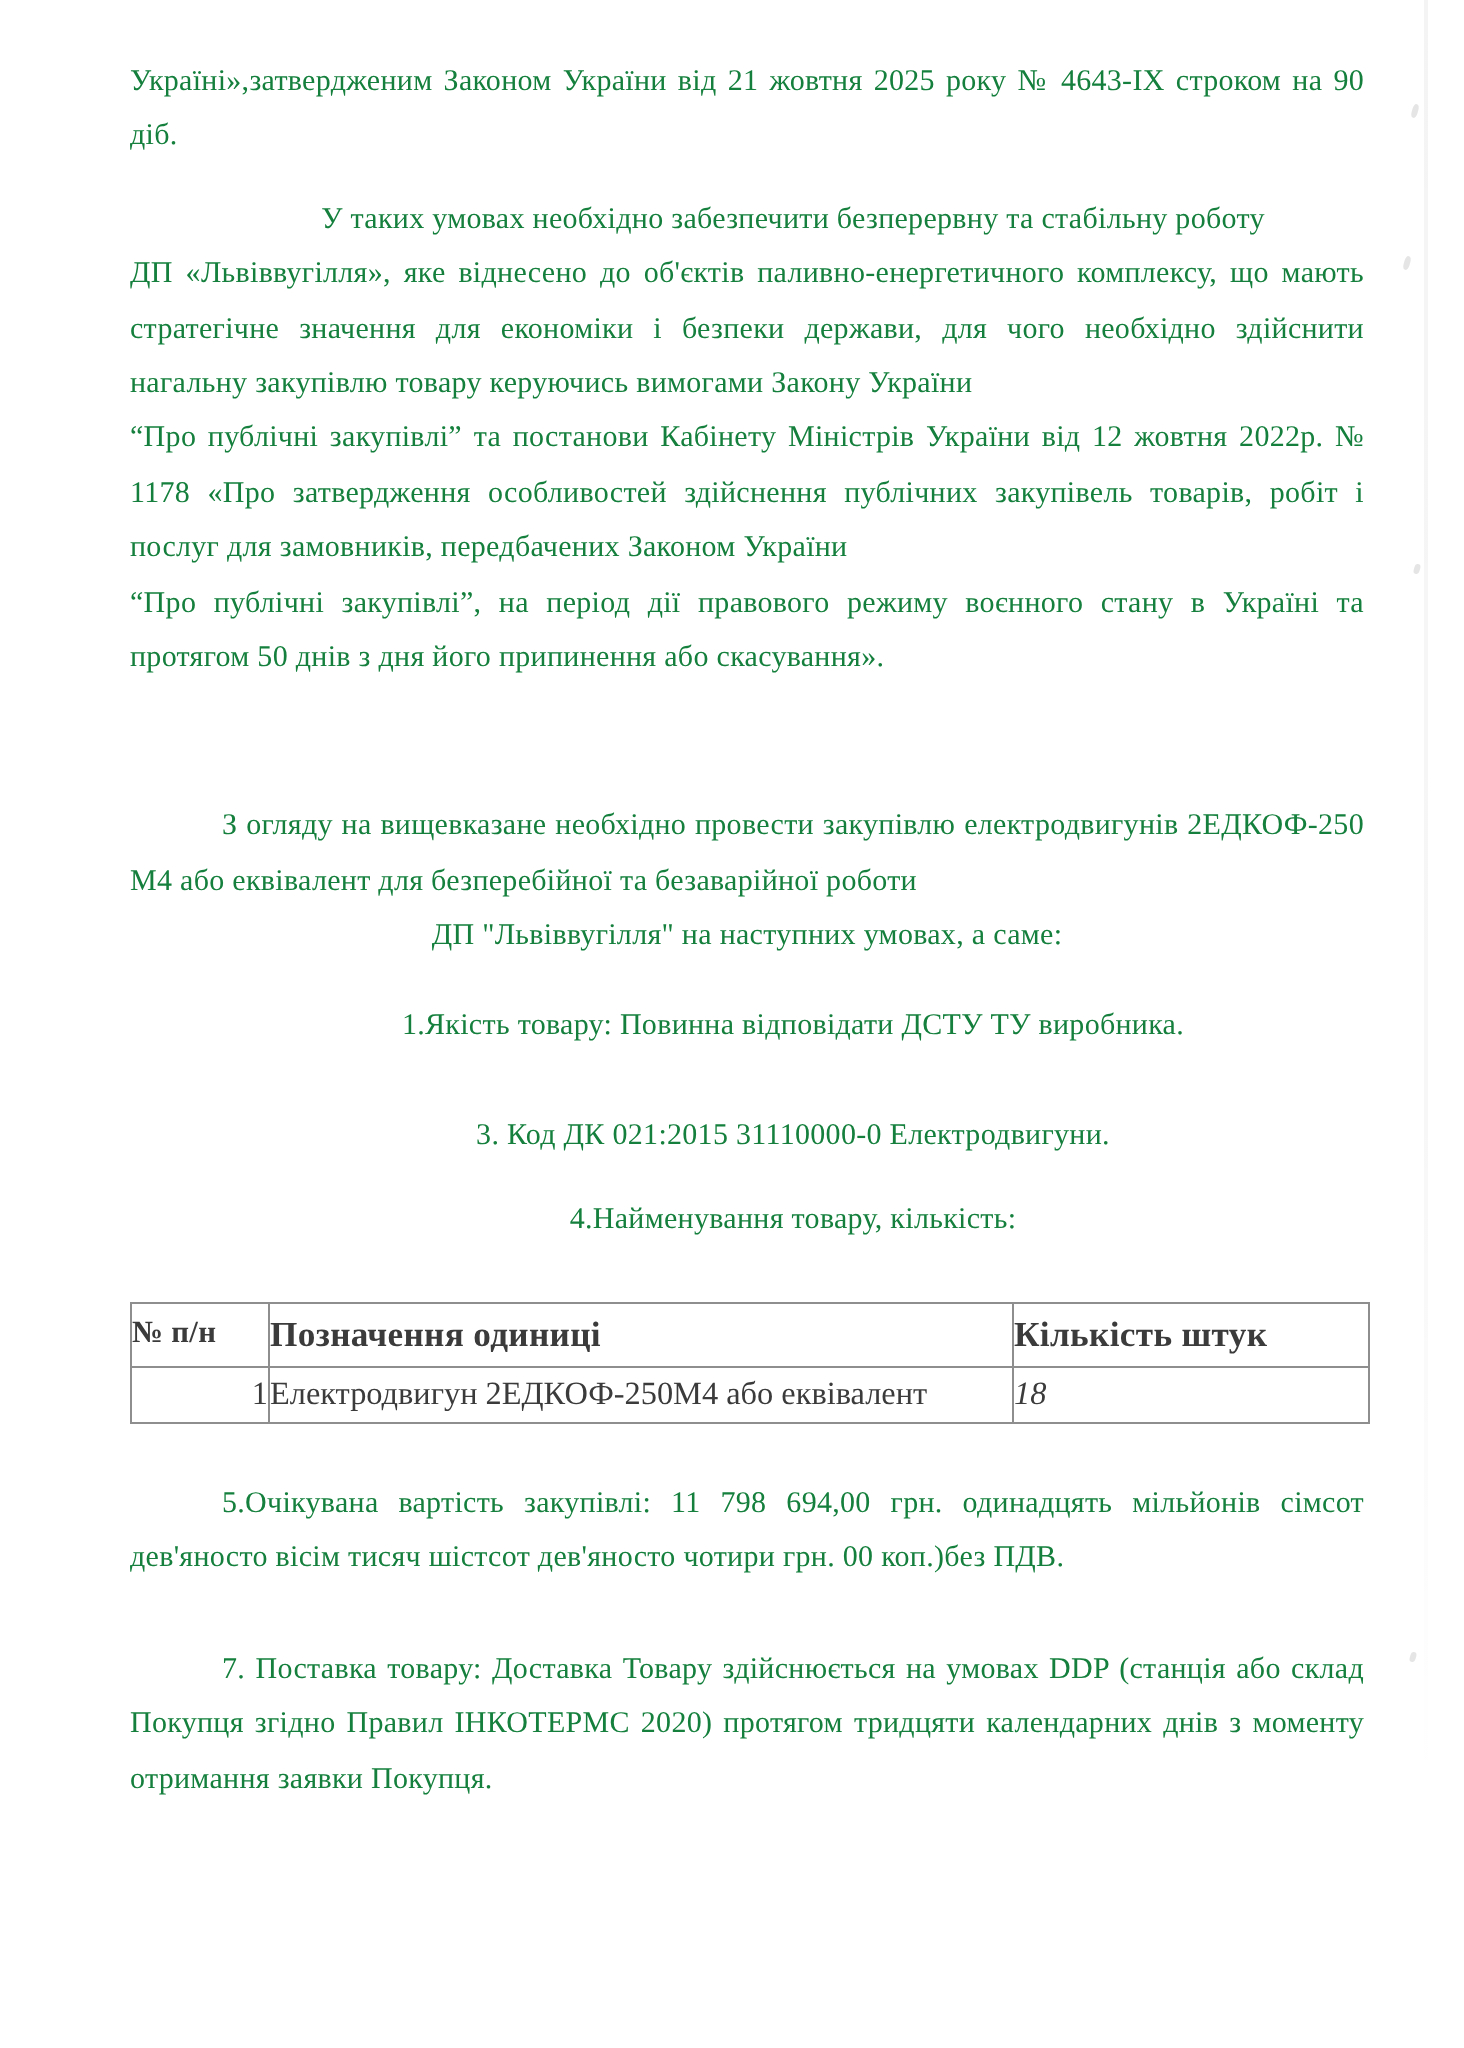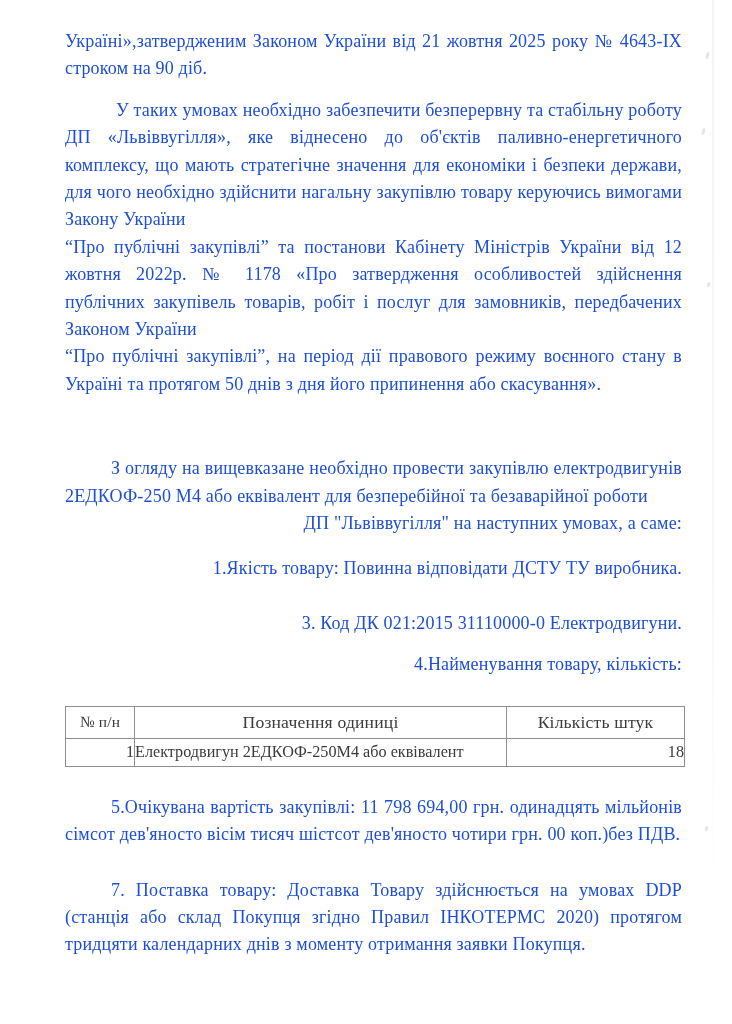--- a/index.html
+++ b/index.html
@@ -52,35 +52,35 @@
 
   .doc-body {
     position: absolute;
     left: 65px;
     top: 28px;
     width: 617px;
   }
 
   p.para {
     margin: 0;
-    font-size: 18px;
+    font-size: 15px;
     line-height: 27.4px;
     text-align: justify;
     text-justify: inter-word;
-    color: #1d4ed8;
+    color: #15803d;
     letter-spacing: 0.01em;
   }
   p.para.indent {
     text-indent: 46px;
   }
   p.para.noindent {
     text-indent: 0;
   }
   p.para.left {
-    text-align: right;
+    text-align: center;
   }
 
   .gap-sm { height: 14px; }
   .gap-md { height: 27px; }
   .gap-lg { height: 57px; }
   .gap-xl { height: 17px; }
 
   
   table.goods-table {
     border-collapse: collapse;
@@ -90,40 +90,40 @@
     font-size: 16.4px;
     color: #3b3b3b;
   }
   table.goods-table td,
   table.goods-table th {
     border: 1px solid #8e8e8e;
     padding: 0;
     vertical-align: middle;
   }
   table.goods-table thead th {
-    font-weight: normal;
-    text-align: center;
+    font-weight: bold;
+    text-align: left;
     height: 31px;
     font-size: 17.6px;
     letter-spacing: 0.01em;
   }
   table.goods-table thead th.col-num {
     font-size: 15.4px;
   }
   table.goods-table tbody td {
     height: 27px;
     font-size: 16.2px;
   }
   .col-num   { width: 68px; }
   .col-desc  { width: 371px; }
   .col-qty   { width: 177px; }
 
   td.cell-num  { text-align: right; padding-right: 9px; }
   td.cell-desc { text-align: left;  padding-left: 9px; }
-  td.cell-qty  { text-align: right; }
+  td.cell-qty  { text-align: left; font-style: italic; }
 </style>
 </head>
 <body>
 
 <div class="page">
 
   <div class="scan-edge"></div>
   <div class="scan-fleck" style="left:706px; top:52px;"></div>
   <div class="scan-fleck" style="left:702px; top:128px;"></div>
   <div class="scan-fleck" style="left:707px; top:282px; height:5px;"></div>

